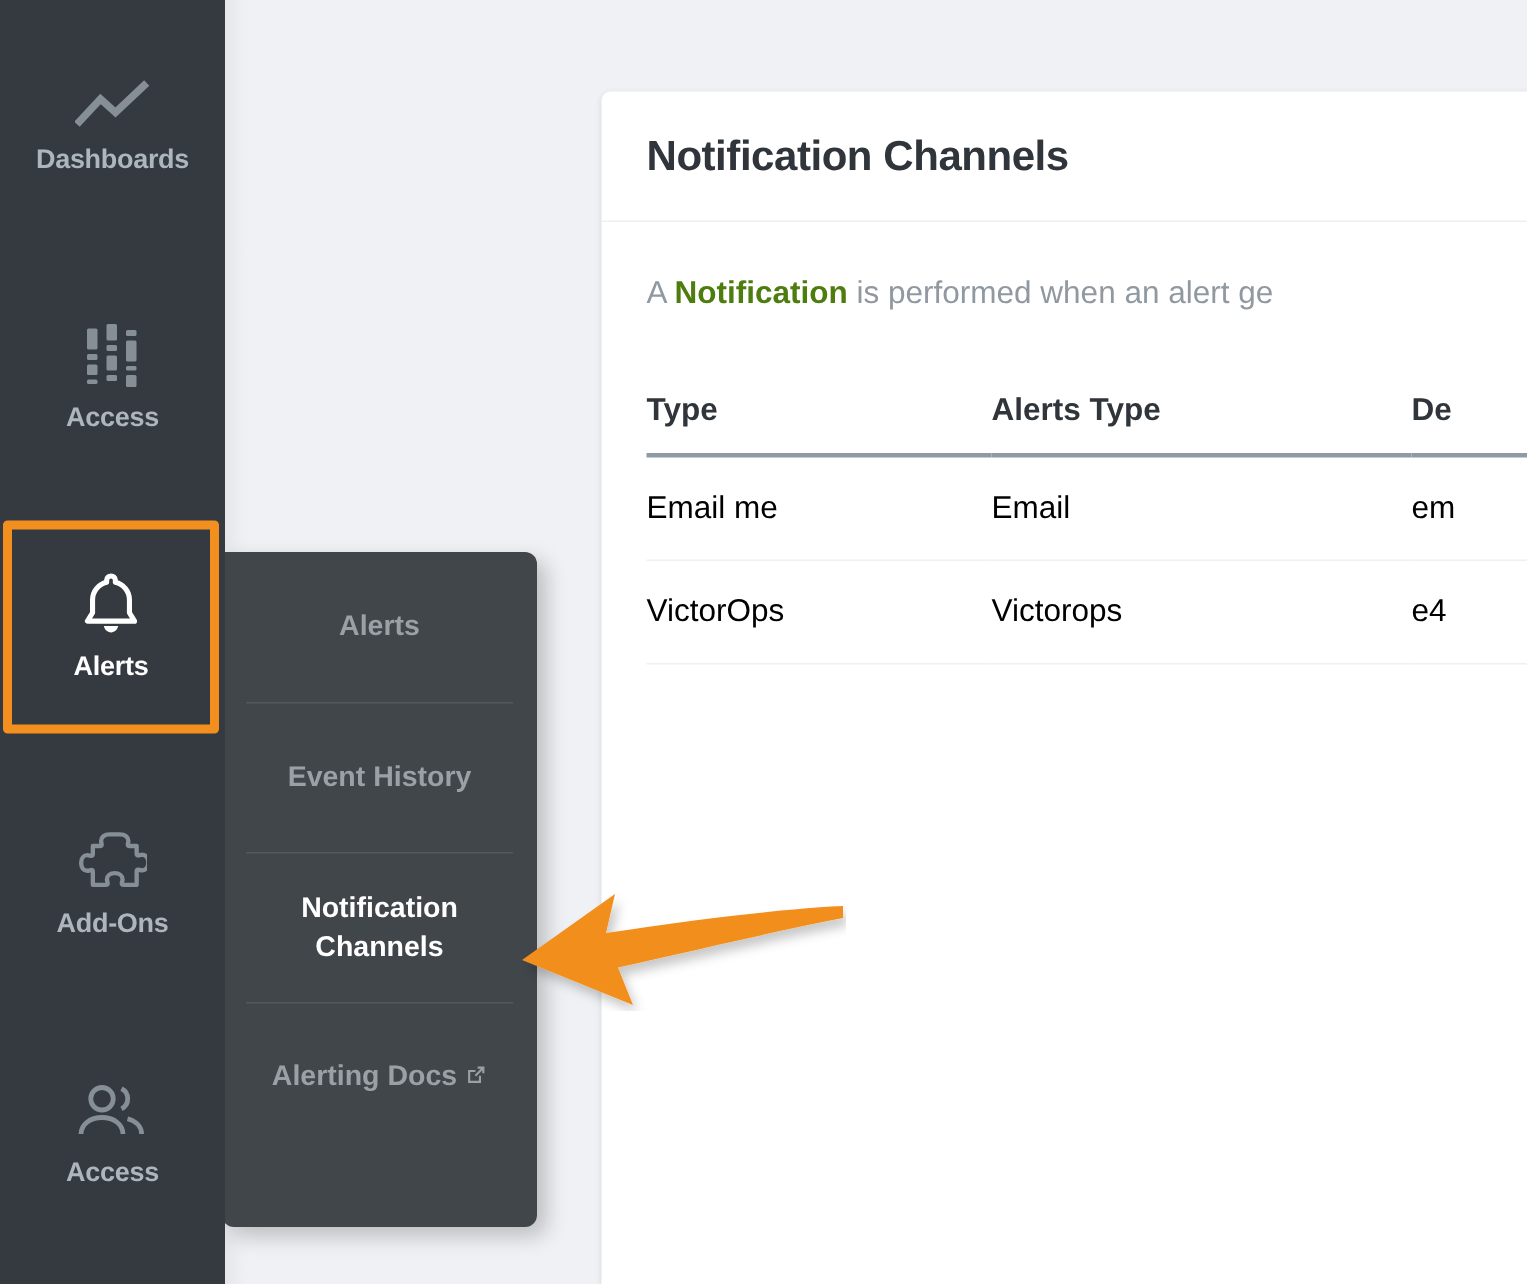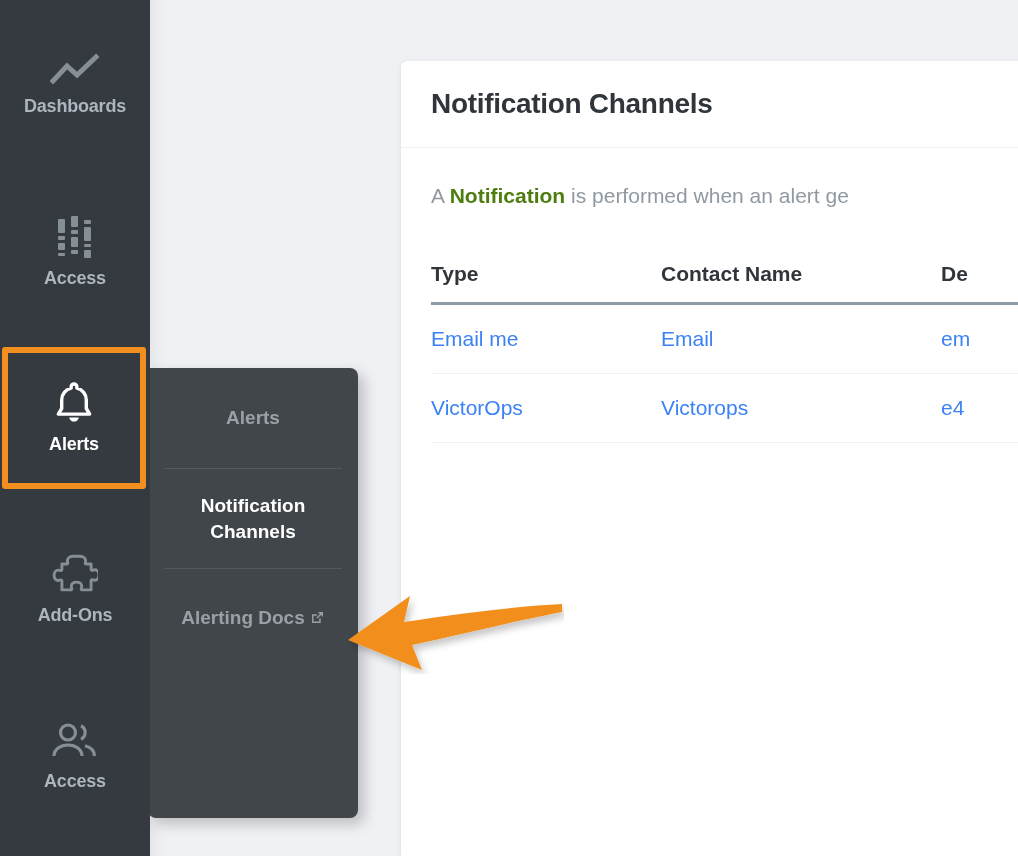--- a/index.html
+++ b/index.html
@@ -170,21 +170,21 @@
     font-size: 21px;
     font-weight: 700;
     color: #2f353a;
     padding: 0 0 16px 0;
     border-bottom: 3px solid #8e9aa5;
   }
   .chan-table td {
     text-align: left;
     font-size: 21px;
     font-weight: 400;
-    color: #3b82f6;
+    color: #000000;
     padding: 22px 0 22px 0;
     border-bottom: 1px solid #eef0f3;
   }
   .chan-table tr:last-child td { border-bottom: 1px solid #eef0f3; }
   .col-name { width: 230px; }
   .col-type { width: 280px; }
   .col-det  { width: 250px; }
 
   
   .annot-arrow {
@@ -210,21 +210,21 @@
     </div>
 
     <div class="card-body">
 
       <div class="lede"><span>A </span><span class="hl">Notification</span><span> is performed when an alert ge</span></div>
 
       <table class="chan-table">
         <thead>
           <tr>
             <th class="col-name">Type</th>
-            <th class="col-type">Contact Name</th>
+            <th class="col-type">Alerts Type</th>
             <th class="col-det">De</th>
           </tr>
         </thead>
         <tbody>
           <tr>
             <td>Email me</td>
             <td>Email</td>
             <td>em</td>
           </tr>
           <tr>
@@ -237,20 +237,23 @@
 
     </div>
   </div>
 
   <div class="flyout">
 
     <div class="flyout-item">
       <span>Alerts</span>
     </div>
 
+    <div class="flyout-item">
+      <span>Event History</span>
+    </div>
 
     <div class="flyout-item is-current">
       <span>Notification Channels</span>
     </div>
 
     <div class="flyout-item">
       <span><span>Alerting Docs</span><span class="ext-ico"><svg width="15" height="15" viewBox="0 0 16 16">
           <path d="M2.2 4.6 h5.2 v1.5 H3.7 v6.2 h6.2 V8.7 h1.5 v5.2 H2.2 z" fill="#9aa0a6"></path>
           <path d="M9.0 2.2 h4.8 v4.8 h-1.5 V4.76 L7.9 9.16 l-1.06-1.06 4.4-4.4 H9.0 z" fill="#9aa0a6"></path>
         </svg></span></span>

